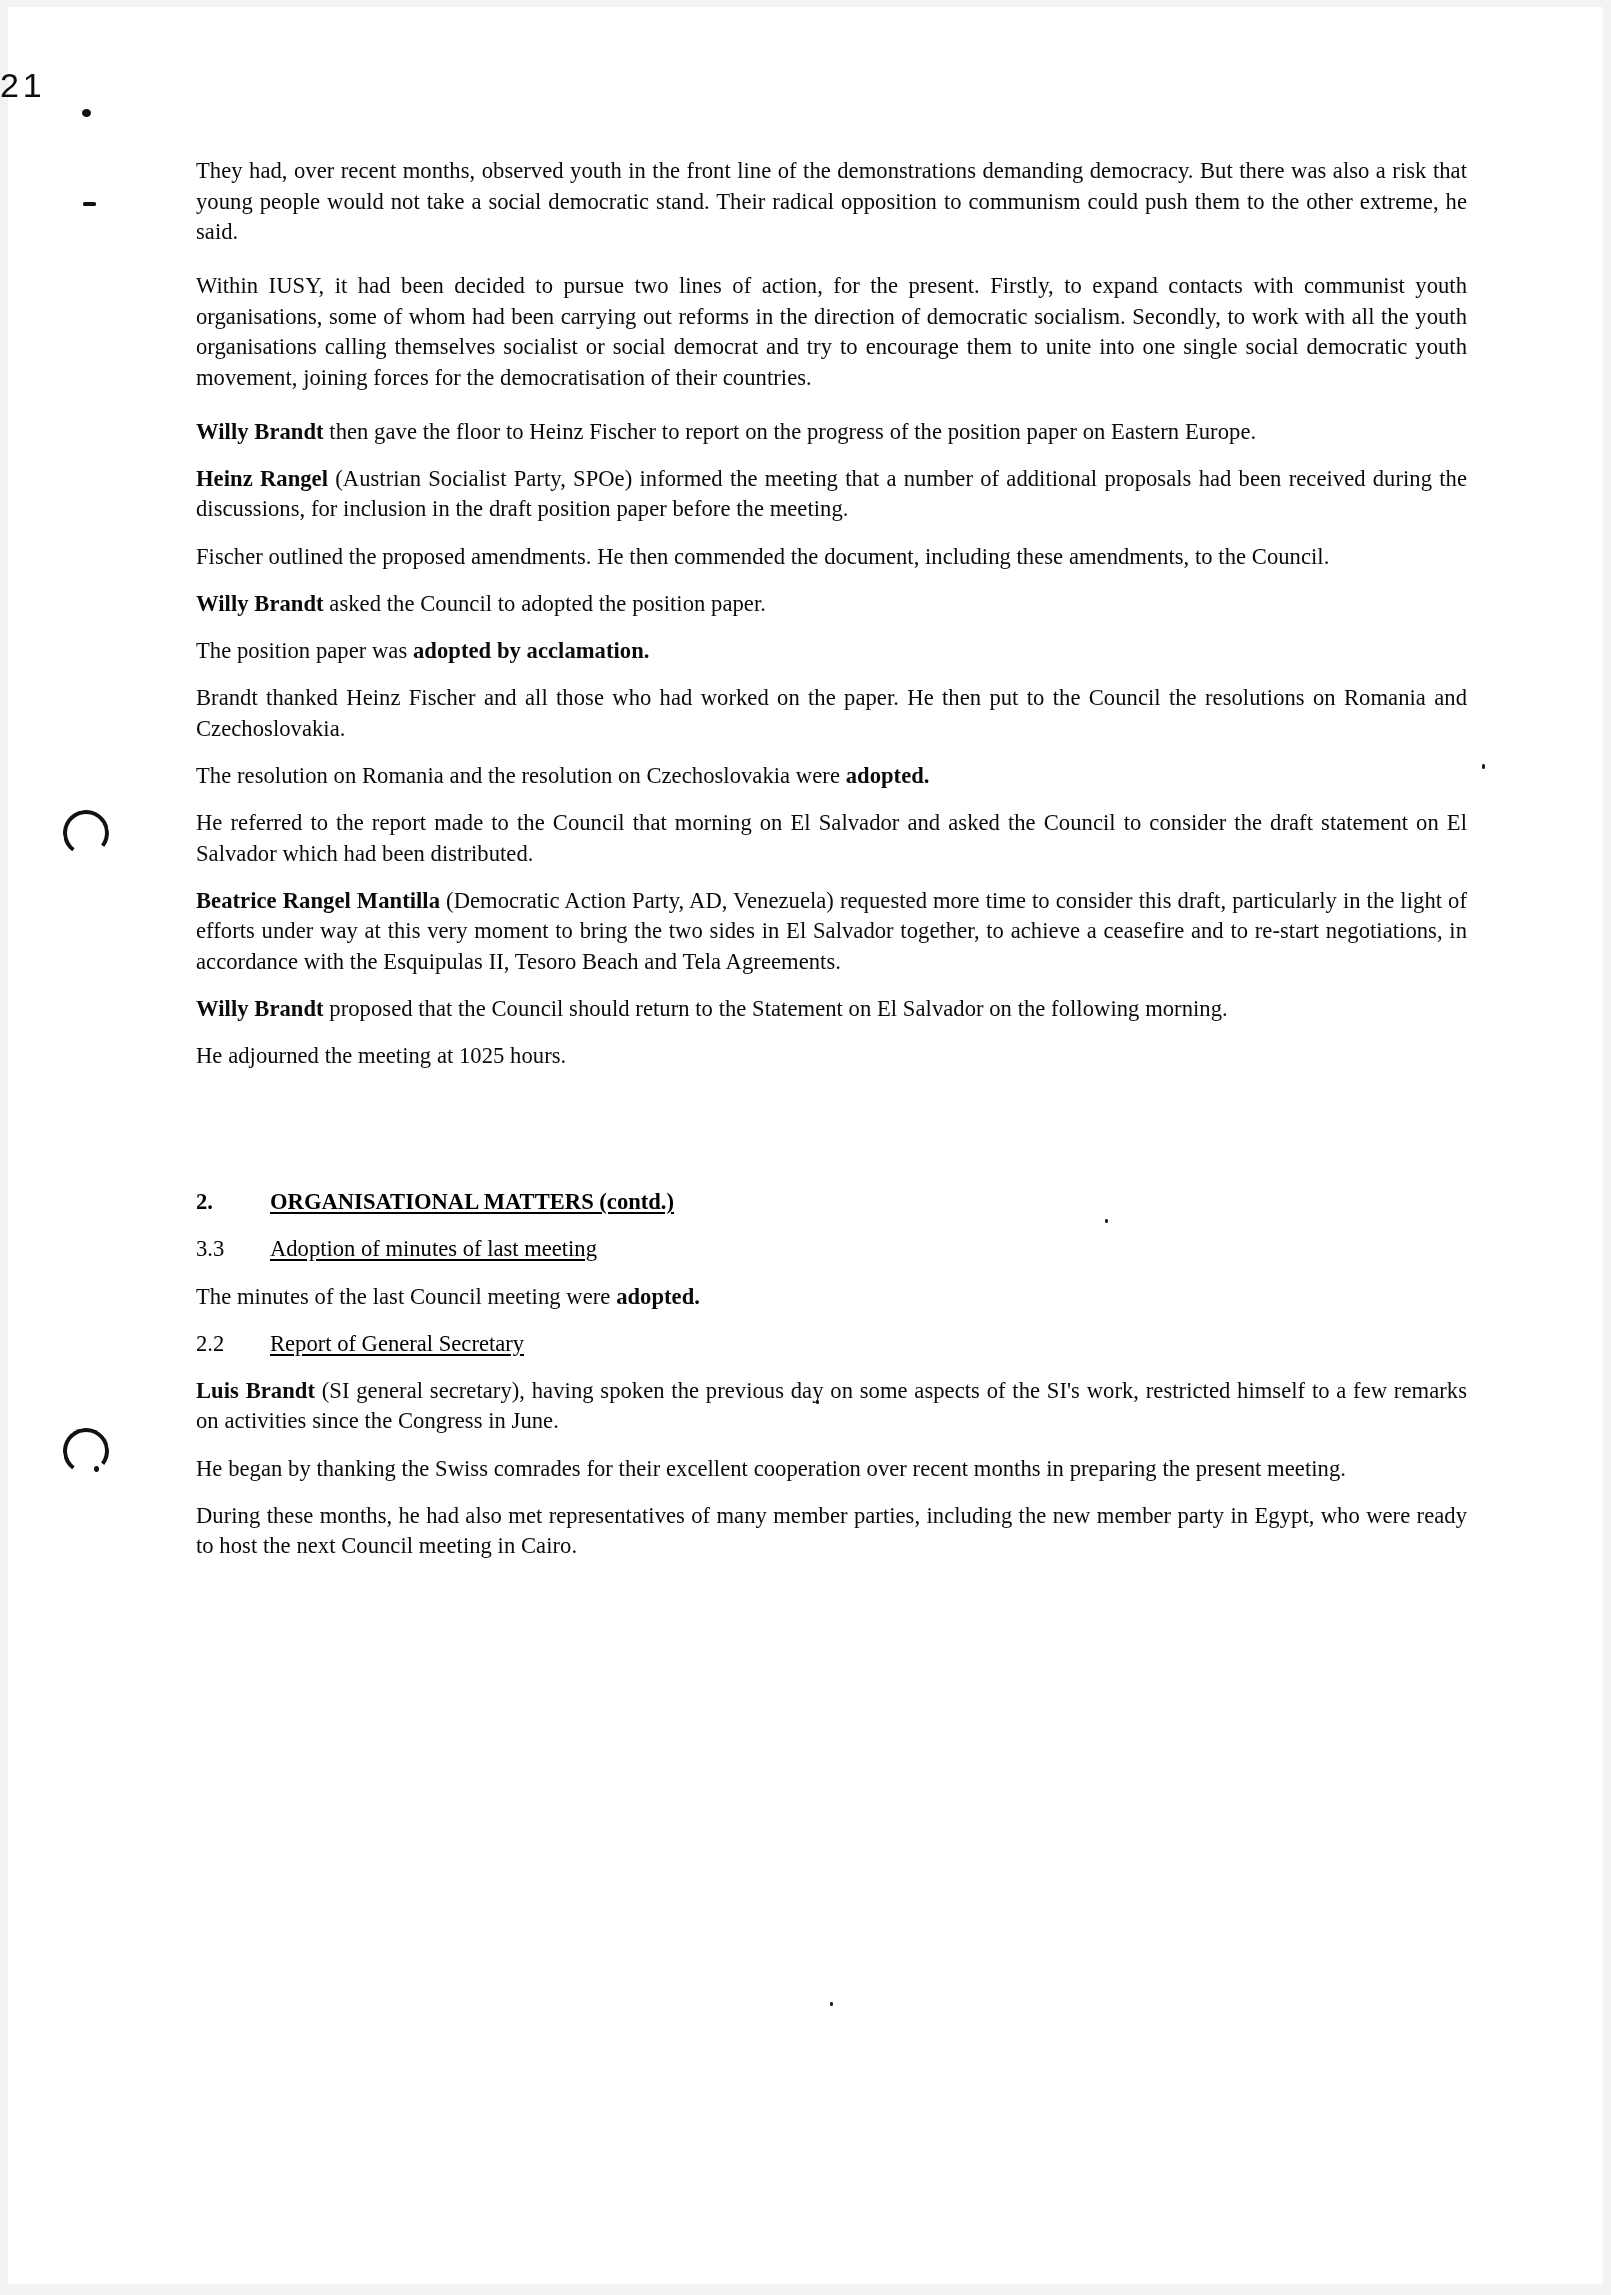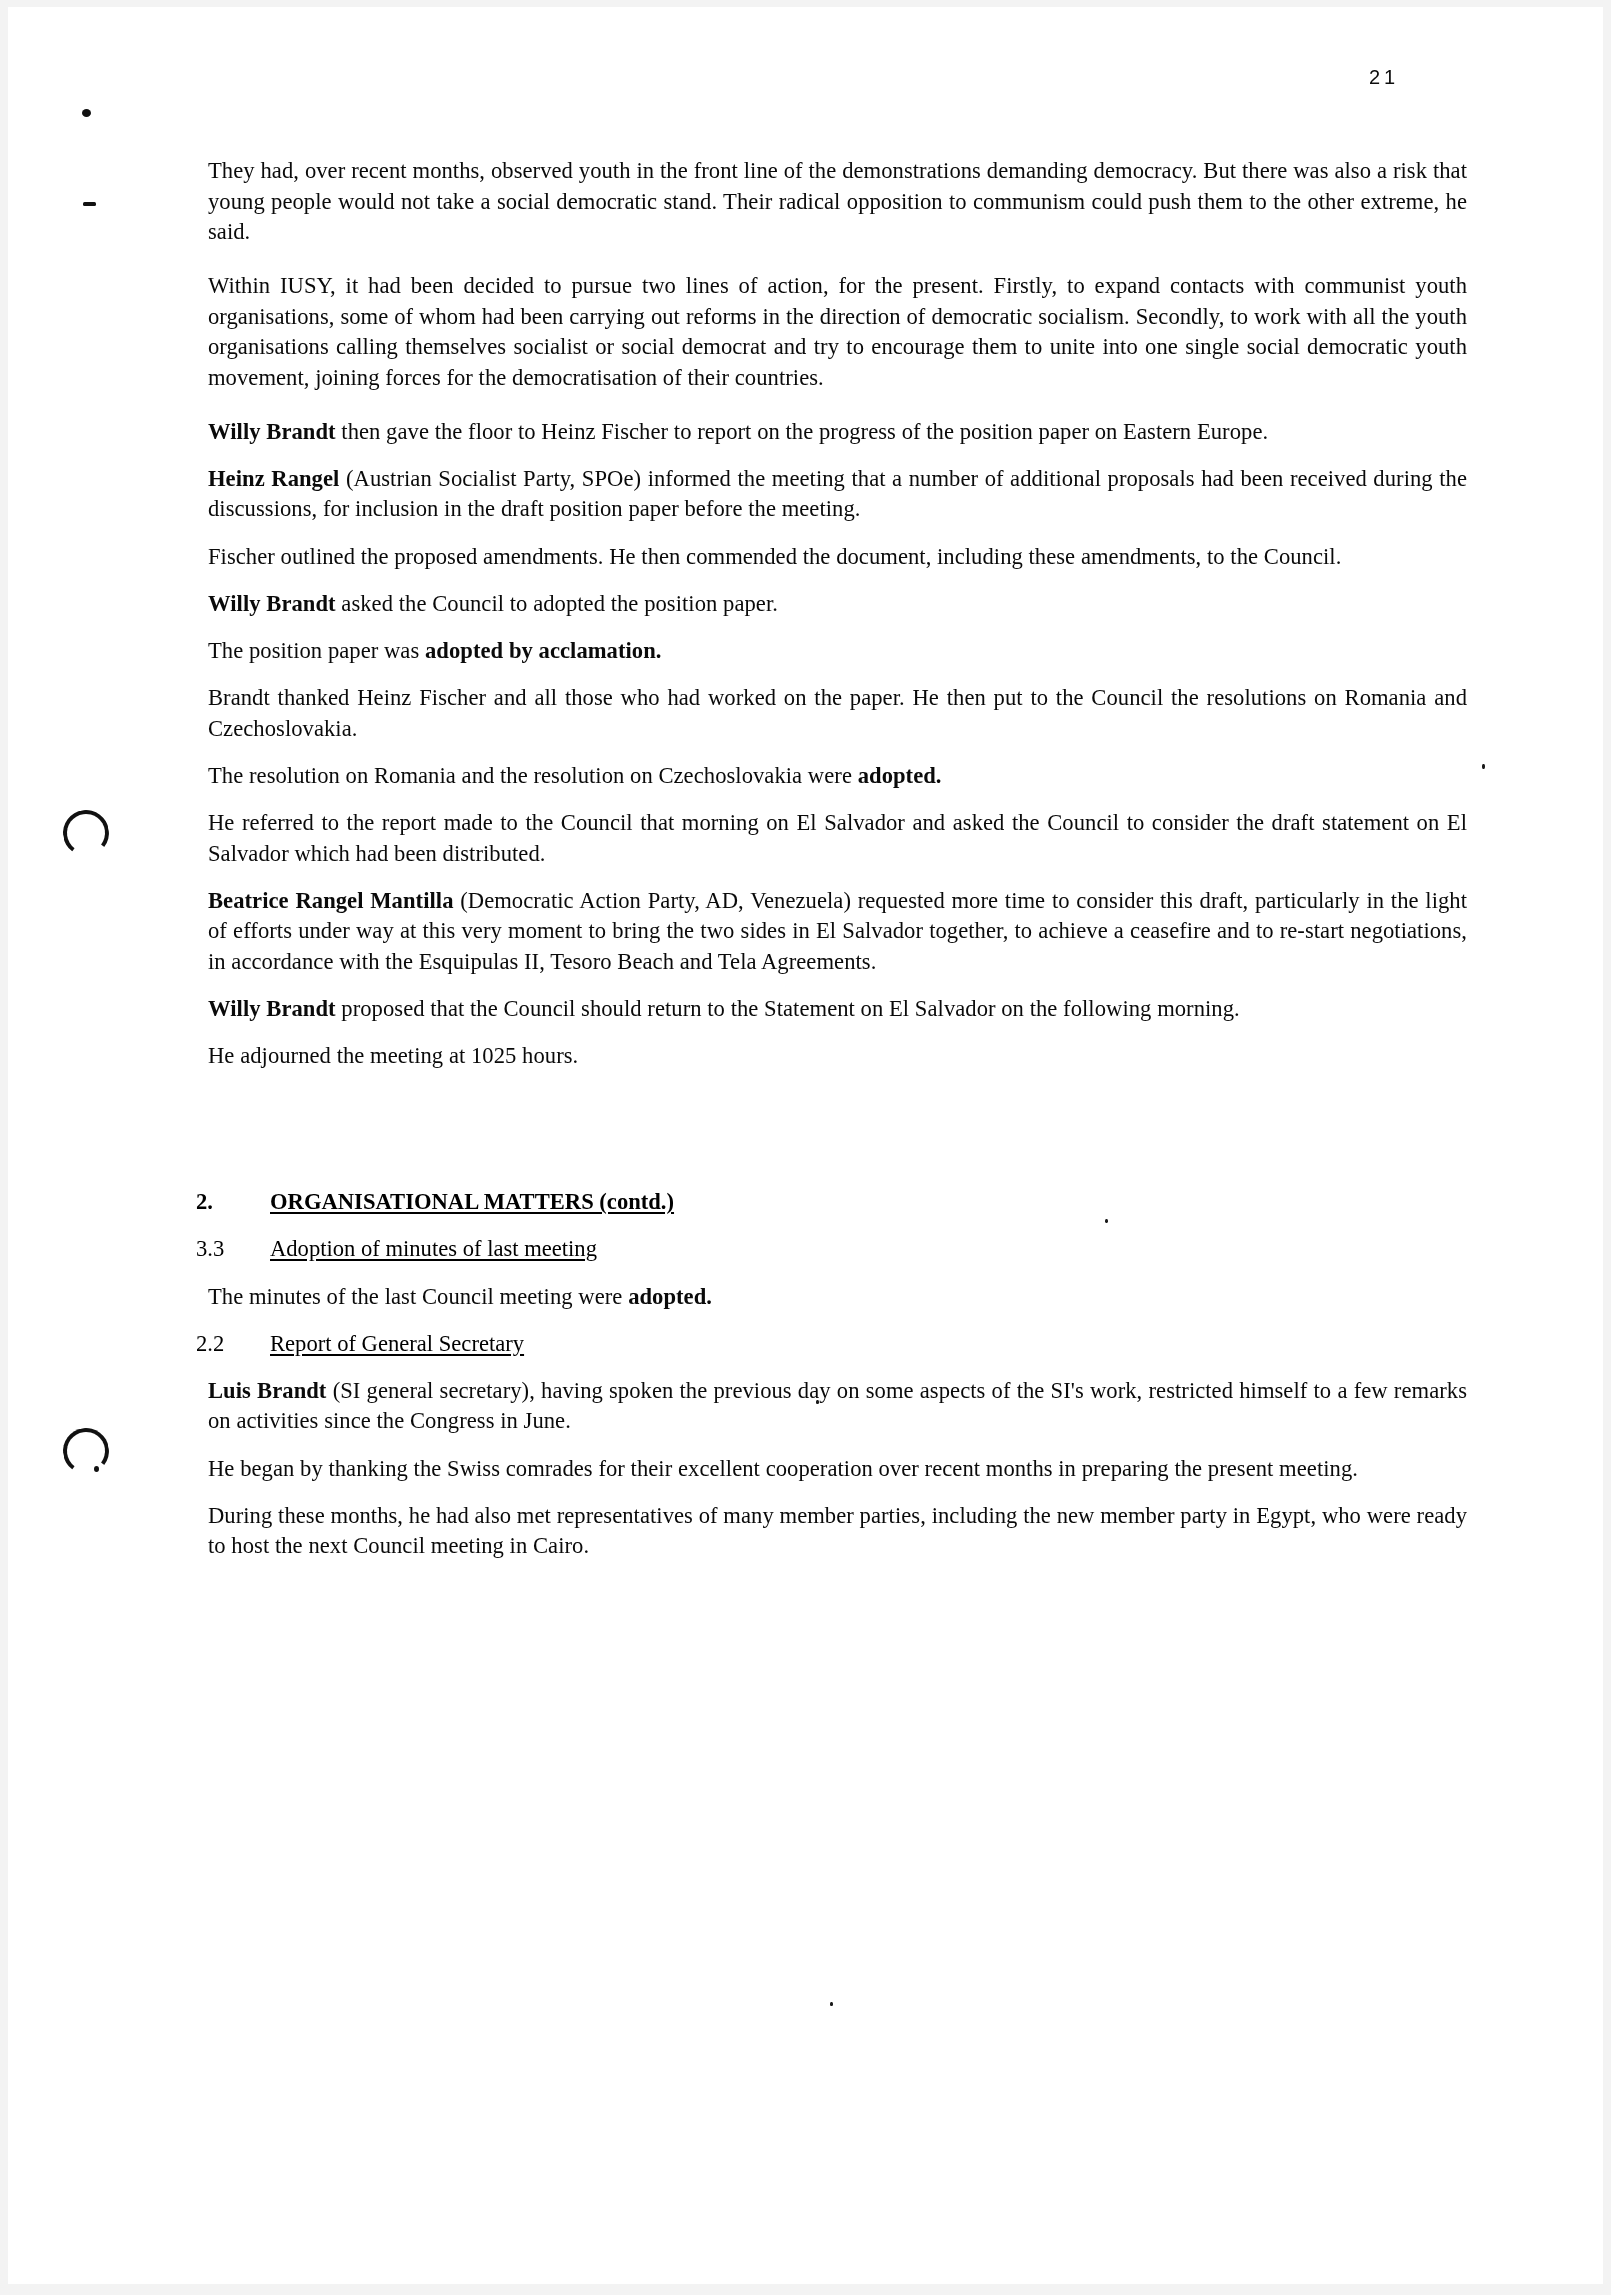--- a/index.html
+++ b/index.html
@@ -35,37 +35,37 @@
   .scan-edge.bottom { left:0; right:0; bottom:0; height: 10.8px; }
   .scan-edge.left   { top:0; bottom:0; left:0;   width: 7.9px; }
   .scan-edge.right  { top:0; bottom:0; right:0;  width: 8.8px; }
 
   
   #page-number {
     position: absolute;
     top: 66px;
     left: 0;
     width: 1399px;
-    text-align: right;
+    text-align: left;
     font-family: "Liberation Sans", "DejaVu Sans", sans-serif;
-    font-size: 20px;
+    font-size: 34px;
     letter-spacing: 3.9px;
     color: #0d0d0d;
   }
 
   
   #body-column {
     position: absolute;
     left: 196px;
     top: 156px;
     width: 1271px;
   }
 
   p.para {
-    margin: 0 0 0 12px;
+    margin: 0 0 0 0;
     font-size: 22.6px;
     line-height: 30.5px;
     text-align: justify;
     text-justify: inter-word;
     color: #0a0a0a;
     letter-spacing: 0.05px;
     
     -webkit-font-smoothing: none;
   }
   p.para:last-child { margin-bottom: 0; }

